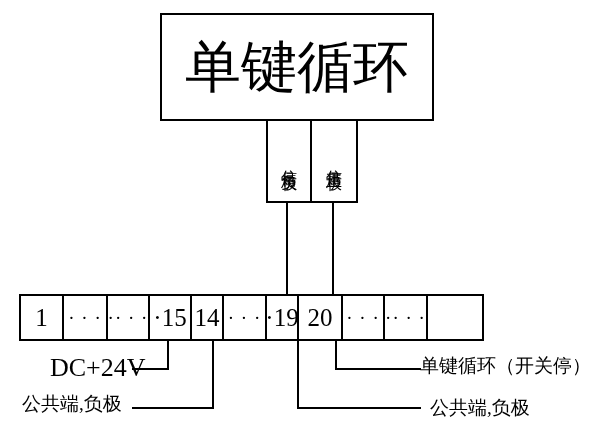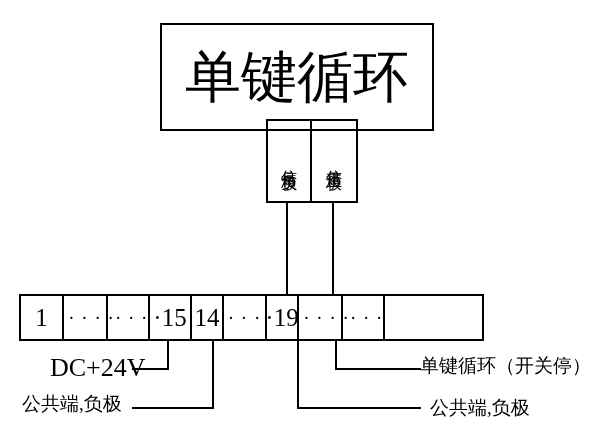--- a/index.html
+++ b/index.html
@@ -23,21 +23,20 @@
   
   .device-box {
     position: absolute;
     left: 160px; top: 13px;
     width: 274px; height: 108px;
     border: 2px solid #000;
     box-sizing: border-box;
     display: flex;
     align-items: center;
     justify-content: center;
-    margin-top: 10px;
   }
   .device-box .title {
     font-size: 56px;
     line-height: 1;
     white-space: nowrap;
   }
 
   
   .pin-box {
     position: absolute;
@@ -120,20 +119,21 @@
   <div class="vwire" style="left:332px; top:201px; height:95px;"></div>
 
   <div class="terminal-strip">
     <div class="tcell">1</div>
     <div class="tcell dots">· · ·</div>
     <div class="tcell dots">·· · ·</div>
     <div class="tcell">·15</div>
     <div class="tcell">14</div>
     <div class="tcell dots">· · ·</div>
     <div class="tcell">·19</div>
+    <div class="tcell">20</div>
     <div class="tcell dots">· · ·</div>
     <div class="tcell dots">·· · ·</div>
   </div>
 
   <div class="vwire" style="left:167px; top:339px; height:31px;"></div>
   <div class="hwire" style="left:132px; top:368px; width:37px;"></div>
 
   <div class="vwire" style="left:212px; top:339px; height:70px;"></div>
   <div class="hwire" style="left:132px; top:407px; width:82px;"></div>
 

